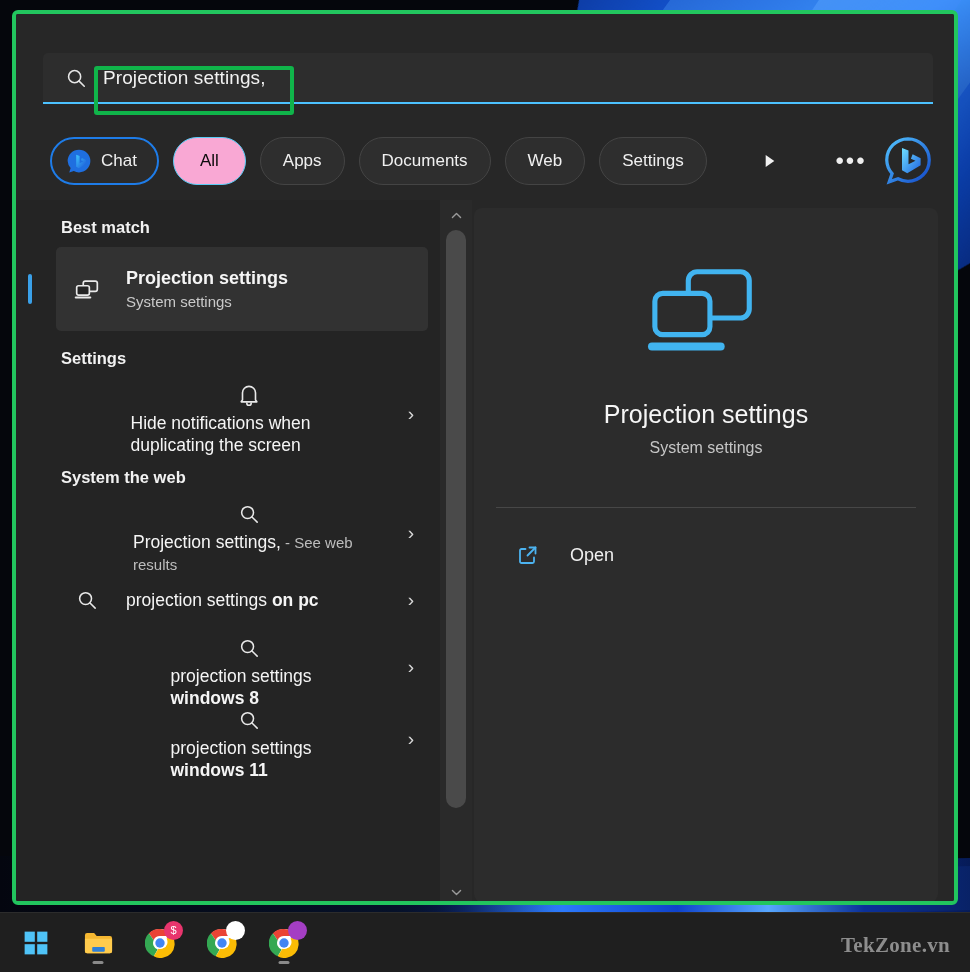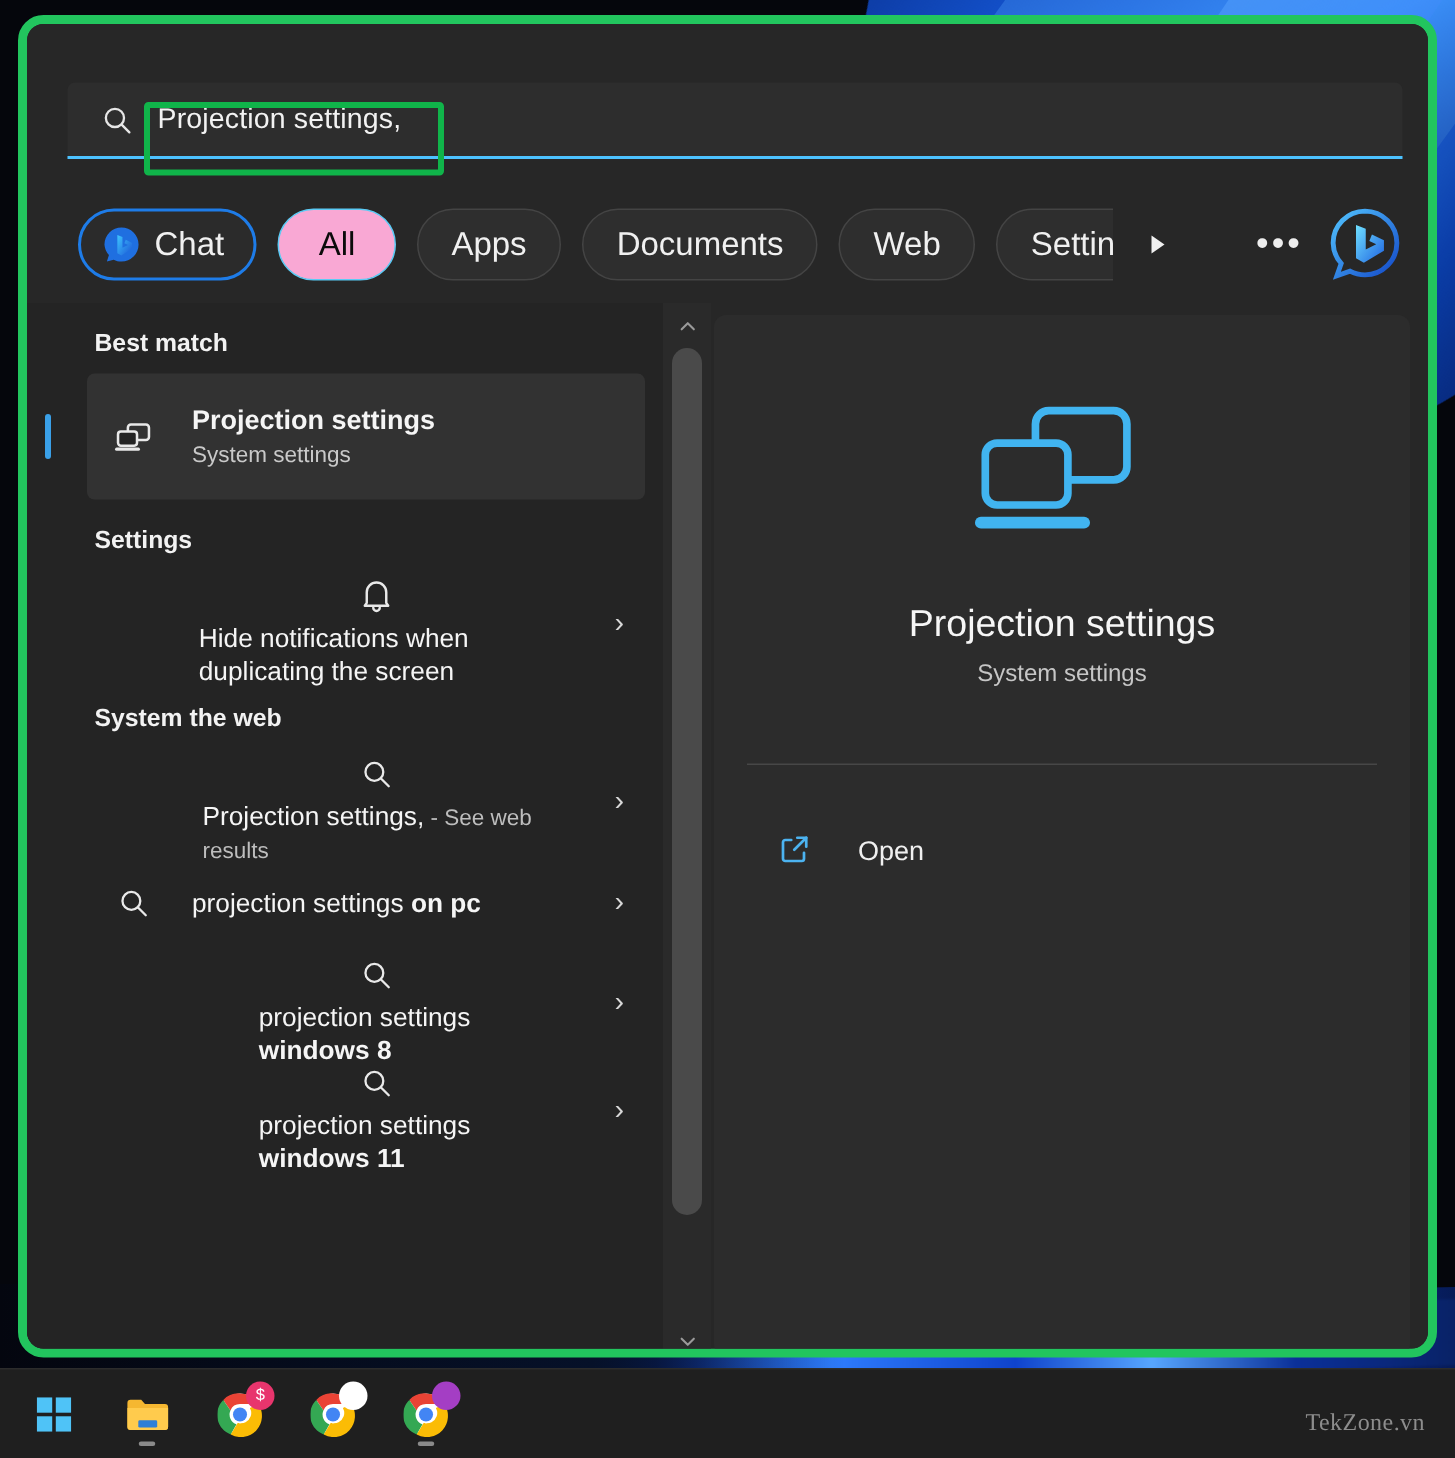--- a/index.html
+++ b/index.html
@@ -77,22 +77,22 @@
   }
 
   
   #search-window {
     position: absolute;
     left: 12px;
     top: 10px;
     width: 946px;
     height: 895px;
     background: #272727;
-    border: 6px solid #22c55e;
-    border-radius: 17px;
+    border: 4px solid #22c55e;
+    border-radius: 6px;
     overflow: hidden;
   }
 
   
   #searchbox-row {
     position: absolute;
     left: 0; top: 0;
     width: 946px;
     height: 88px;
     background: #272727;
@@ -166,21 +166,21 @@
   .pill {
     height: 48px;
     border-radius: 24px;
     display: flex;
     align-items: center;
     justify-content: center;
     padding: 0 22px;
     background: #2e2e2e;
     border: 1px solid #444;
     color: #f0f0f0;
-    font-size: 22px;
+    font-size: 17px;
     white-space: nowrap;
     flex: 0 0 auto;
   }
   .pill.chat {
     border: 2px solid #1e7ce8;
     background: #2b2b2b;
     padding: 0 20px 0 14px;
     gap: 9px;
   }
   .pill.active {
@@ -355,21 +355,21 @@
     margin-top: 10px;
   }
   #preview-divider {
     margin: 50px auto 0;
     width: 420px;
     height: 1px;
     background: #474747;
   }
   #open-action {
     display: flex;
-    align-items: flex-end;
+    align-items: center;
     margin: 26px 0 0 22px;
     height: 42px;
     border-radius: 5px;
     padding-left: 20px;
     width: 420px;
   }
   #open-icon { width: 24px; height: 24px; color: #4cb3f0; flex: 0 0 auto; }
   #open-label { margin-left: 30px; font-size: 18px; color: #f0f0f0; }
 
   
@@ -409,23 +409,24 @@
     border-radius: 50%;
     display: flex; align-items: center; justify-content: center;
     font-size: 11px;
     color: #fff;
   }
   #watermark {
     position: absolute;
     right: 20px;
     bottom: 14px;
     font-family: "Liberation Serif", serif;
-    font-size: 16px;
+    font-size: 21px;
     color: #8d8d8d;
     letter-spacing: .3px;
+    font-weight: bold;
   }
 </style>
 </head>
 <body>
 
 <div id="desktop">
   <div class="wp-swoosh wp-a"></div>
   <div class="wp-swoosh wp-b"></div>
   <div class="wp-swoosh wp-c"></div>
   <div class="wp-band"></div>

